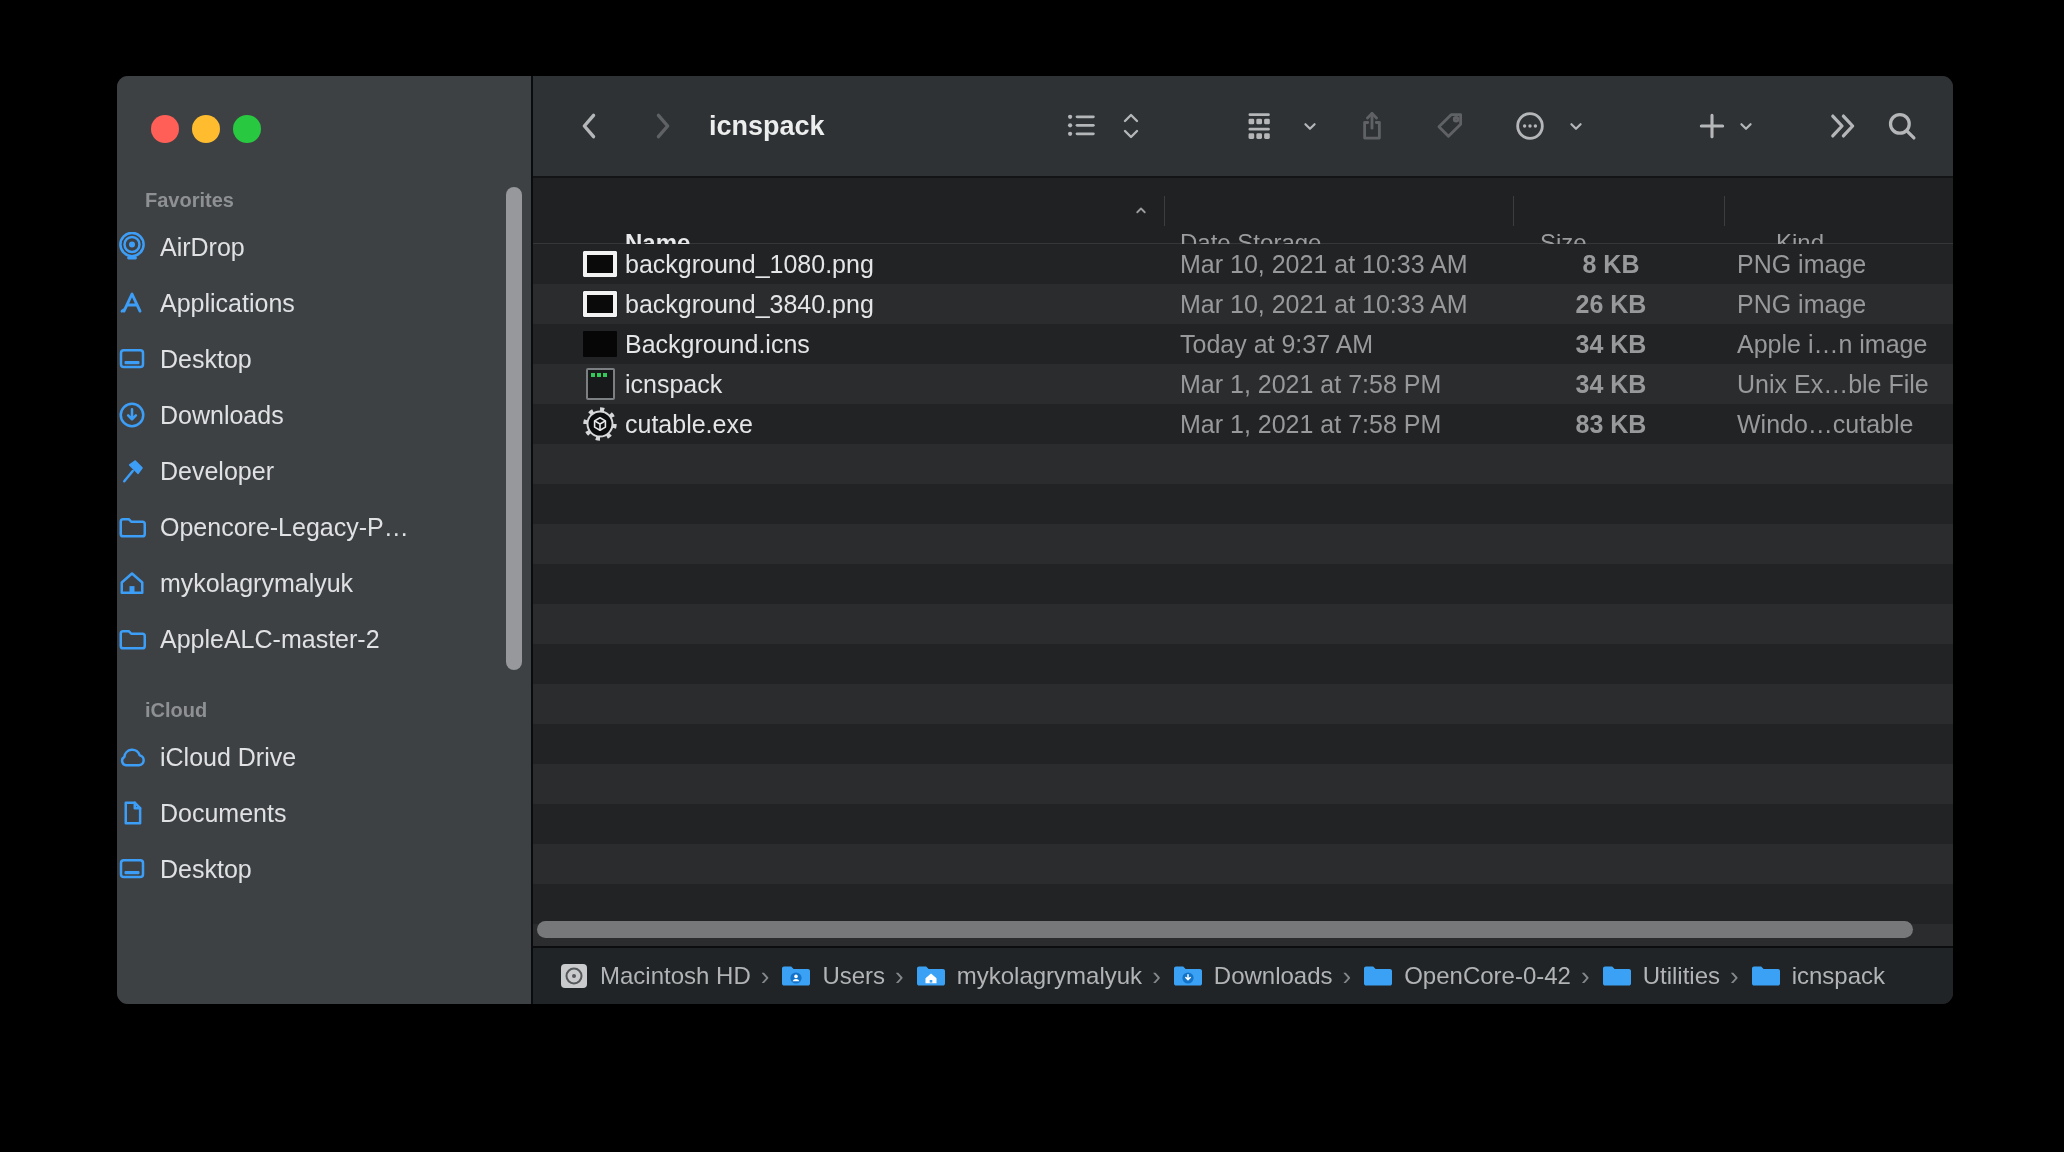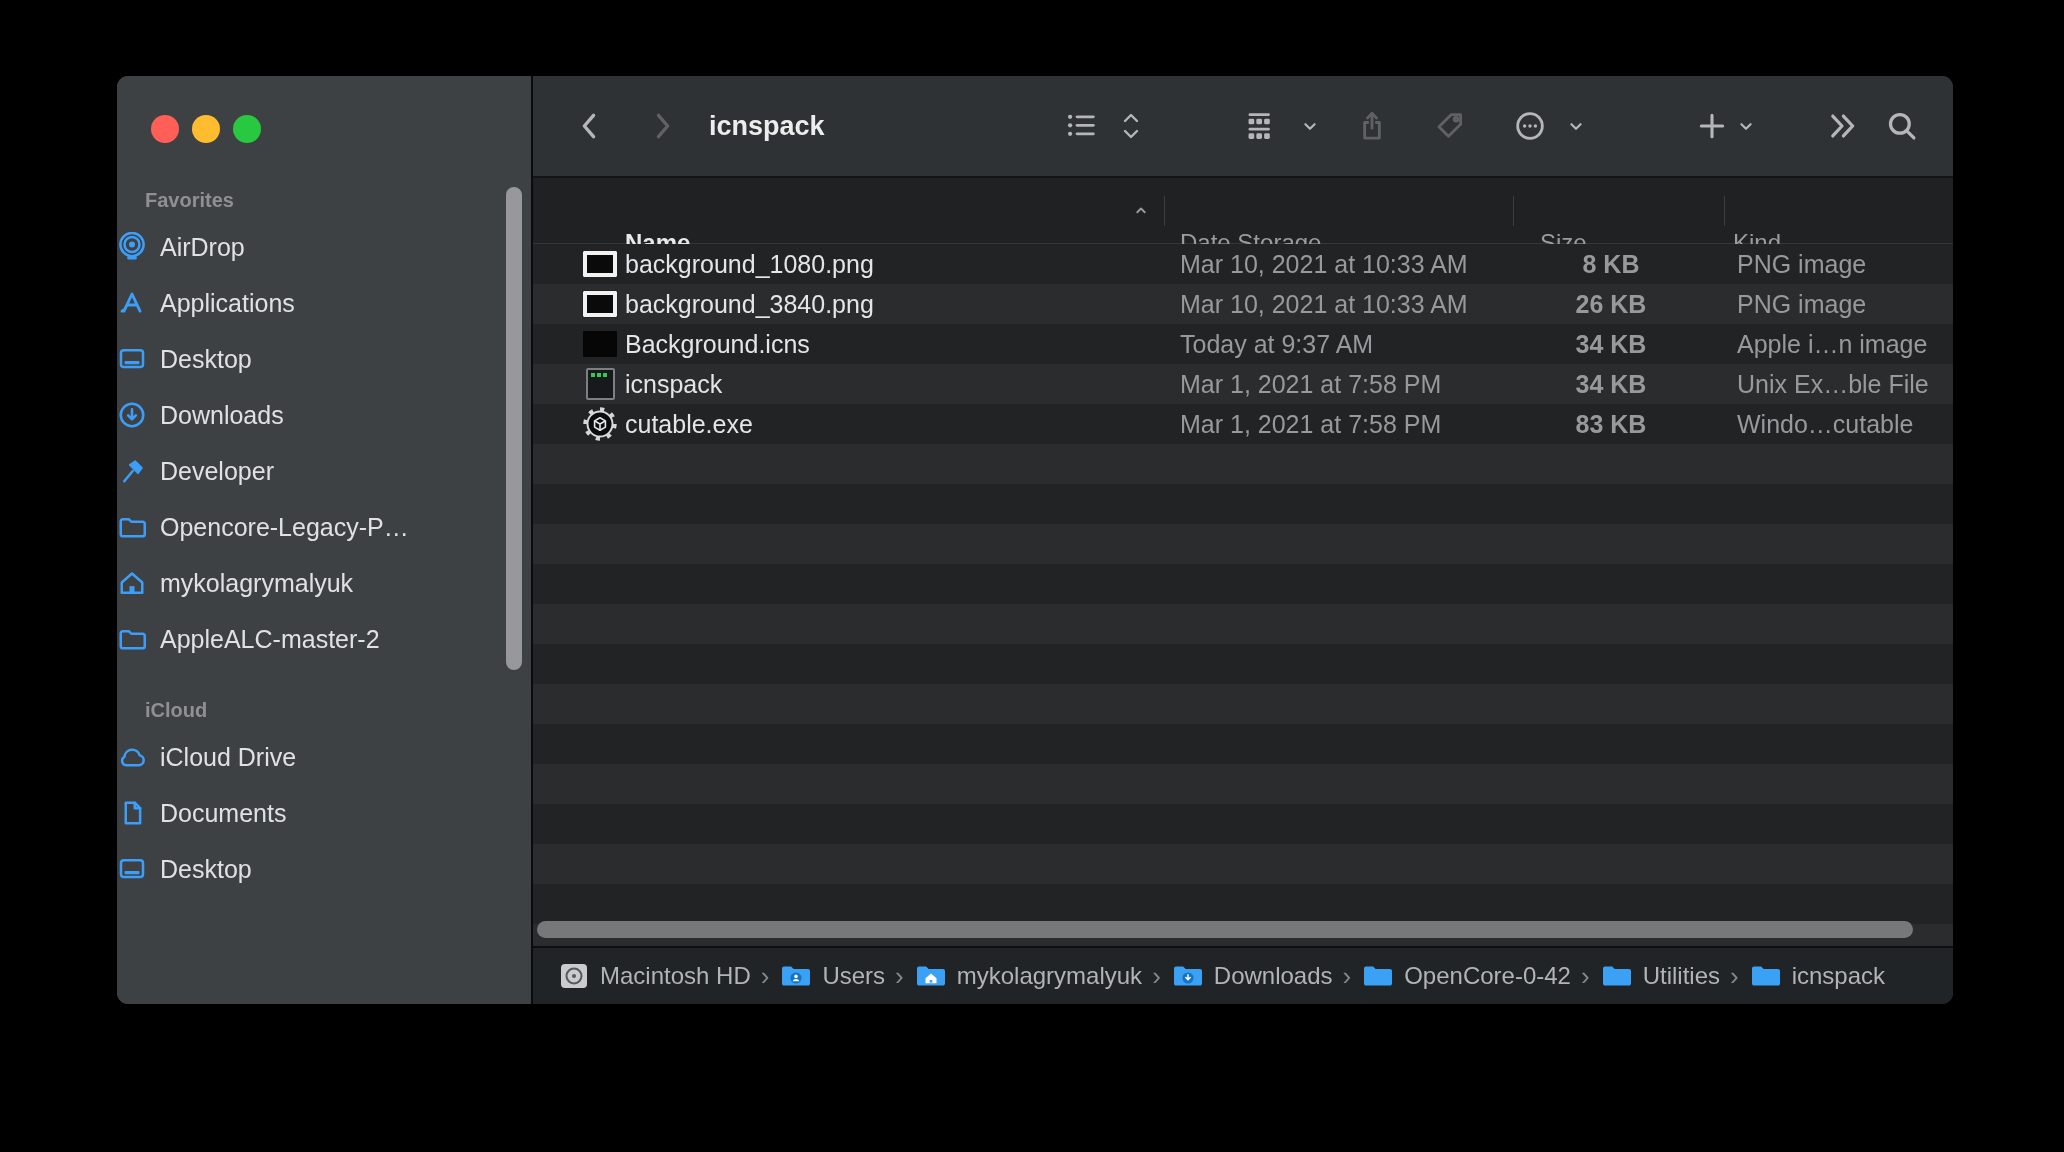--- a/index.html
+++ b/index.html
@@ -294,21 +294,21 @@
       <span id="sort-caret">
           <svg viewBox="0 0 24 24" width="20" height="20" fill="none" stroke="currentColor" stroke-width="2.2" stroke-linecap="round" stroke-linejoin="round">
             <path d="M7.5 13.5 12 9l4.5 4.5"></path>
           </svg>
         </span>
       <span class="hdiv" style="left:631px"></span>
       <span class="hcell" style="left:647px">Date Storage</span>
       <span class="hdiv" style="left:980px"></span>
       <span class="hcell" style="left:1007px">Size</span>
       <span class="hdiv" style="left:1191px"></span>
-      <span class="hcell" style="left:1200px">Kind</span>
+      <span class="hcell" style="left:1243px">Kind</span>
     </div>
 
     <div id="rows-area">
       <div id="file-rows">
           <div class="frow">
             <span class="cell c-icon">
               <span class="thumb-png"></span>
             </span>
             <span class="cell c-name">background_1080.png</span>
             <span class="cell c-date">Mar 10, 2021 at 10:33 AM</span>

